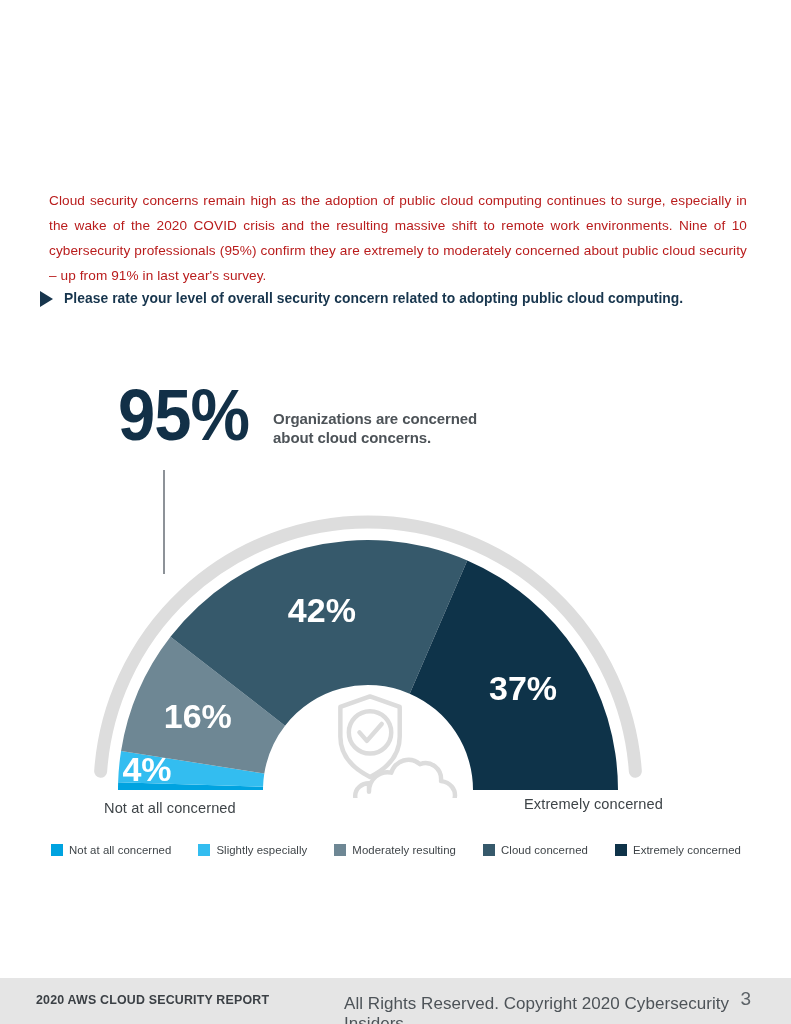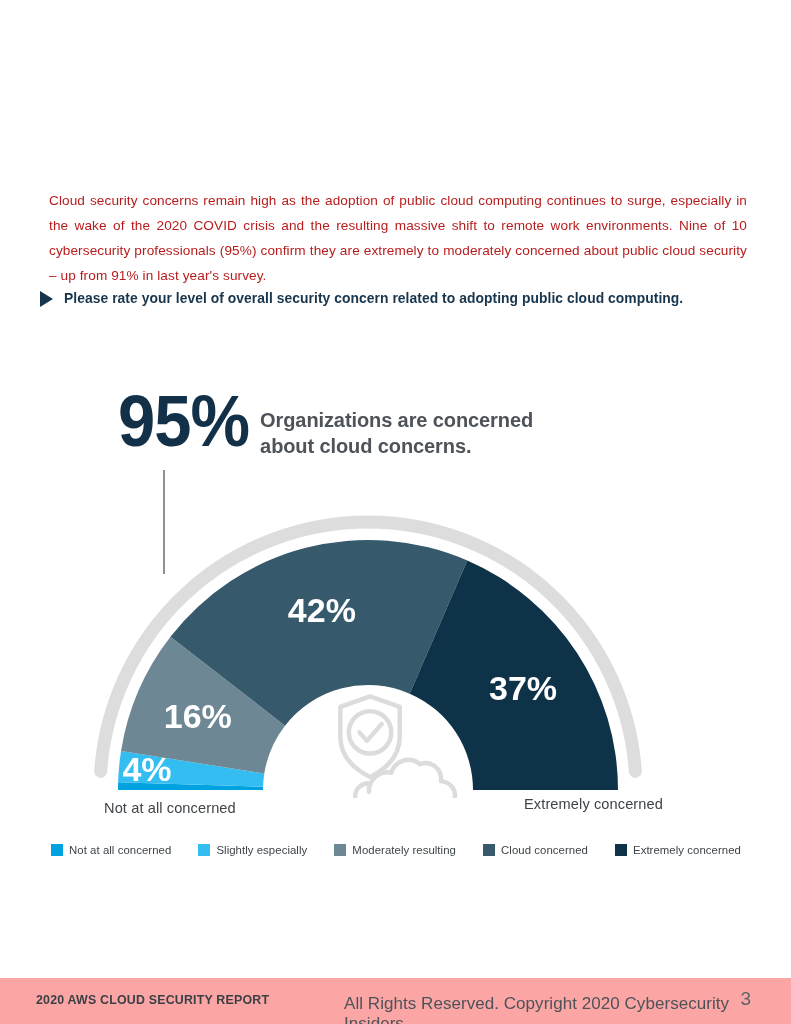--- a/index.html
+++ b/index.html
@@ -82,36 +82,36 @@
     transform-origin: left center;
     white-space: nowrap;
   }
 
   
   .callout {
     position: absolute;
     left: 118px;
     top: 382px;
     display: flex;
-    align-items: center;
+    align-items: flex-end;
   }
   .callout-big {
     font-family: "Liberation Sans Narrow", "Liberation Sans", sans-serif;
     font-weight: bold;
     font-size: 72px;
     line-height: 0.92;
     color: #123047;
     letter-spacing: -1px;
     transform: scaleX(0.93);
     transform-origin: left top;
   }
   .callout-text {
-    margin-left: 1px;
+    margin-left: 14px;
     margin-top: 25px;
-    font-size: 20px;
+    font-size: 15px;
     font-weight: bold;
     line-height: 1.32;
     color: #4d5358;
     letter-spacing: -0.1px;
     white-space: nowrap;
   }
 
   
   .gauge-wrap {
     position: absolute;
@@ -175,21 +175,21 @@
     letter-spacing: 0.05px;
   }
 
   
   .footer {
     position: absolute;
     left: 0;
     top: 978px;
     width: 791px;
     height: 46px;
-    background: #fca5a5;
+    background: #e5e5e5;
   }
   .footer-left {
     position: absolute;
     left: 36px;
     top: 15px;
     font-family: "Liberation Sans Narrow", "Liberation Sans", sans-serif;
     font-weight: bold;
     font-size: 12.4px;
     color: #3b4045;
     letter-spacing: 0.2px;

